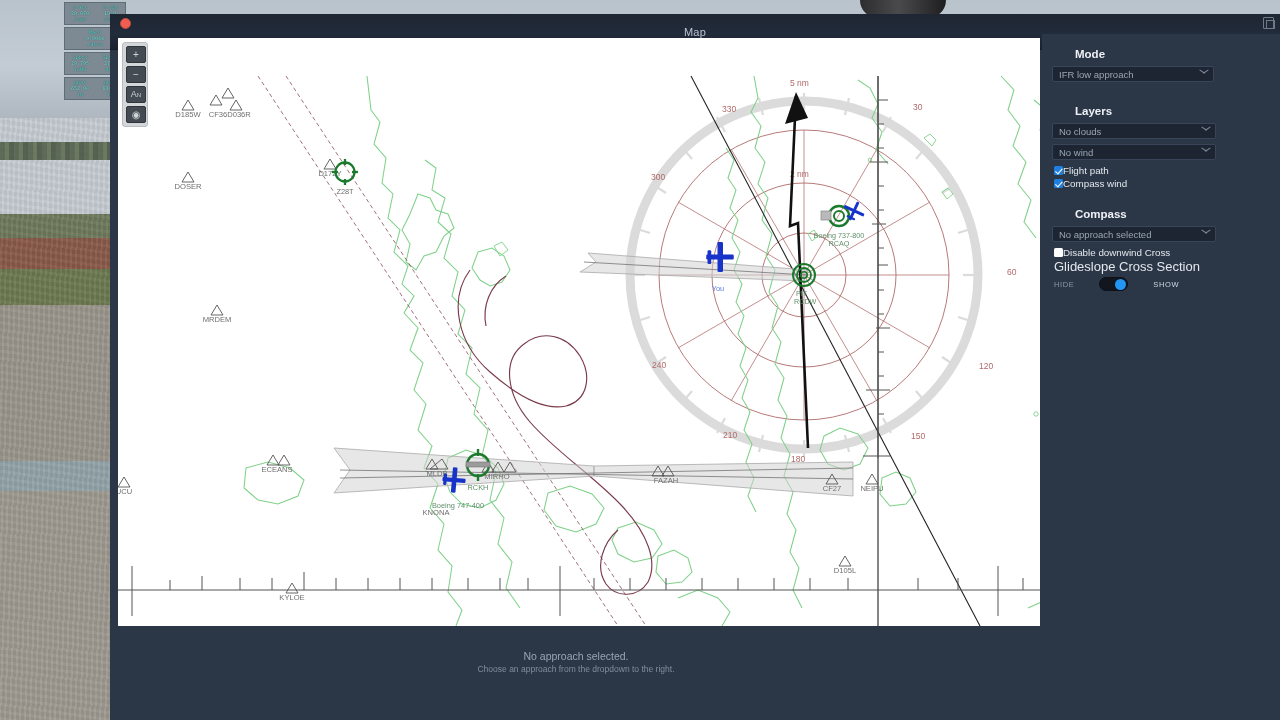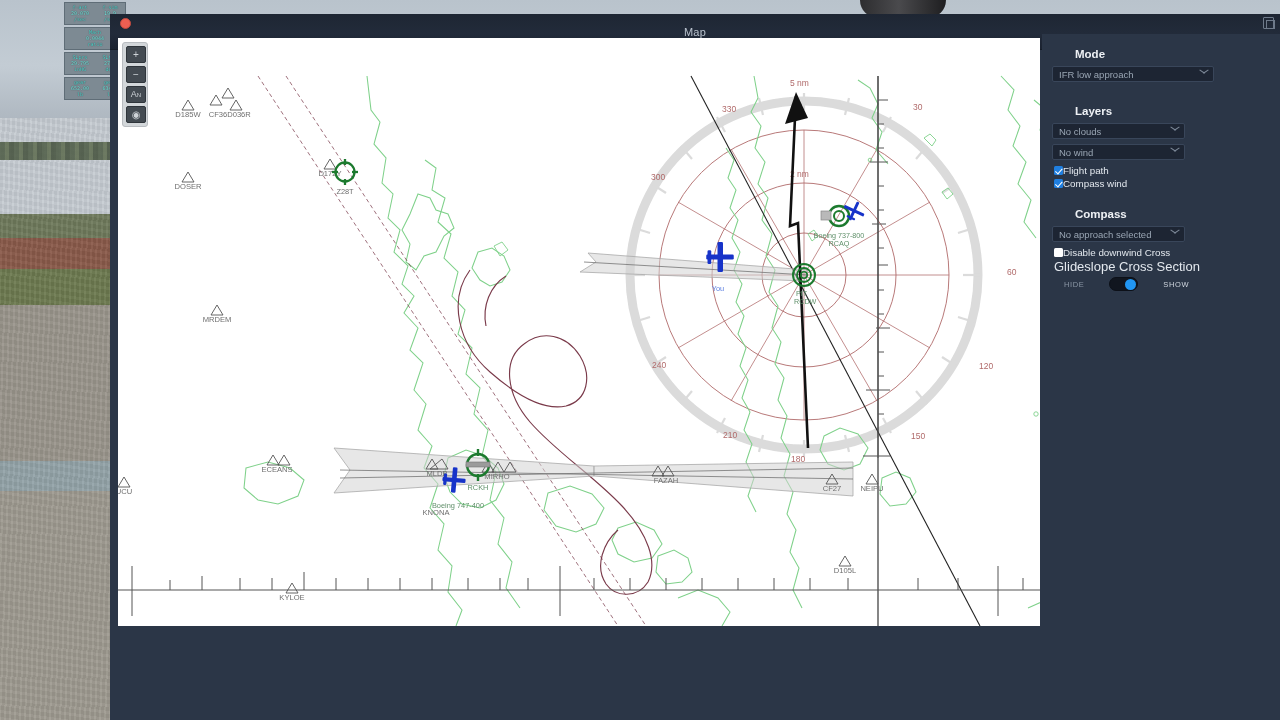--- a/index.html
+++ b/index.html
@@ -124,21 +124,21 @@
     margin: 0 0 6px 2px;
     padding-left: 21px;
   }
   .p-gap { height: 18px; }
   .select {
     position: relative; width: 162px; height: 16px;
     background: #1d2533; border: 1px solid #39465a; border-radius: 2px;
     display: flex; align-items: center; padding: 0 16px 0 6px;
     font-size: 9.5px; color: #9aa6b4; margin-bottom: 5px;
   }
-  .select.wide { width: 133px; }
+  .select.wide { width: 164px; }
   .select .chev {
     position: absolute; right: 5px; top: 4px; width: 8px; height: 5px;
   }
   .select .chev:before, .select .chev:after {
     content: ""; position: absolute; top: 0; width: 6px; height: 1.4px;
     background: #7d8998;
   }
   .select .chev:before { left: -1px; transform: rotate(34deg); }
   .select .chev:after  { left: 3px;  transform: rotate(-34deg); }
 
@@ -152,21 +152,21 @@
   }
   .chk.on { background: #1f7fe0; }
   .chk.on:after {
     content: ""; position: absolute; left: 2.6px; top: .6px;
     width: 3px; height: 5.5px; border: solid #fff;
     border-width: 0 1.6px 1.6px 0; transform: rotate(42deg);
   }
   .sub-label {
     font-size: 13px; color: #e3e8ee; margin: 0 0 3px 2px;
   }
-  .toggle-row { display: flex; align-items: center; gap: 25px; margin-left: 12px; }
+  .toggle-row { display: flex; align-items: center; gap: 25px; margin-left: 2px; }
   .tg-txt { font-size: 7.5px; letter-spacing: .6px; color: #8b97a6; }
   .tg-txt.on { color: #cfd6de; }
   .tg {
     width: 29px; height: 14px; border-radius: 7px; background: #11161f;
     position: relative; border: 1px solid #0c1018;
   }
   .tg .knob {
     position: absolute; right: 1px; top: 1px; width: 11px; height: 11px;
     border-radius: 50%; background: #2196f3;
   }
@@ -547,20 +547,24 @@
         <div class="mt-btn">+</div>
         <div class="mt-btn">−</div>
         <div class="mt-btn">
           <span style="font-size:9px">A</span>
             <span style="font-size:6px;vertical-align:super">N</span>
         </div>
         <div class="mt-btn">◉</div>
       </div>
     </div>
 
+    <div class="hint">
+      <div class="l1">No approach selected.</div>
+      <div class="l2">Choose an approach from the dropdown to the right.</div>
+    </div>
 
     <div class="panel">
 
       <div class="p-head">Mode</div>
       <div class="select">
         <span>IFR low approach</span>
         <span class="chev"></span>
       </div>
 
       <div class="p-gap"></div>

